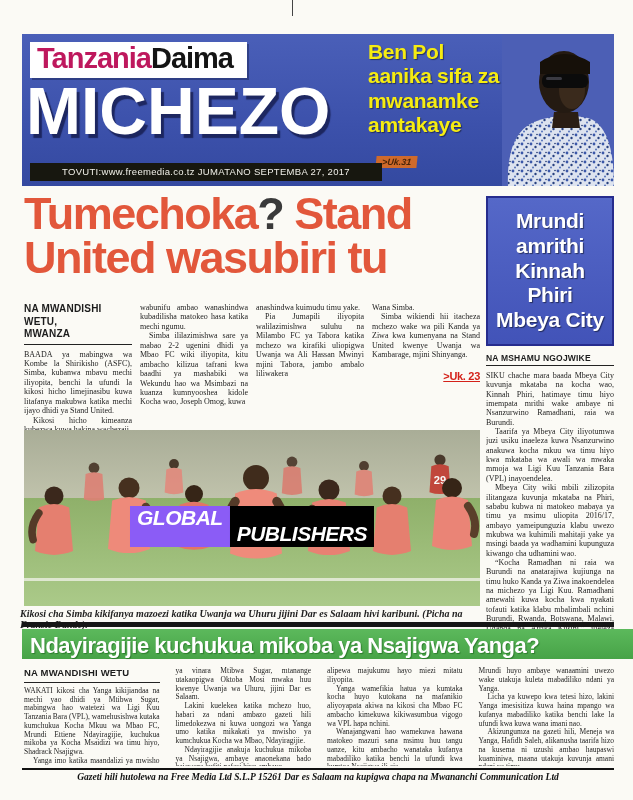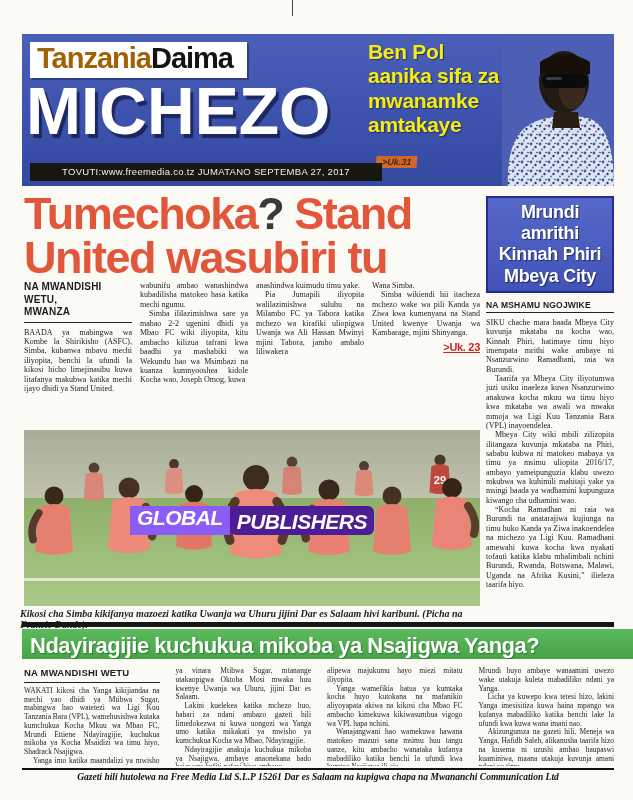--- a/index.html
+++ b/index.html
@@ -15,67 +15,67 @@
   .scan-dashes { position:absolute; top:42px; left:205px; width:150px; height:4px;
     background:repeating-linear-gradient(90deg,#222 0 6px,transparent 6px 28px); opacity:.75; }
   .scan-vline { position:absolute; top:0; left:292px; width:1px; height:16px; background:#444; }
 
   
   .masthead { position:absolute; top:34px; left:22px; width:592px; height:152px;
     background:linear-gradient(180deg,#4a5fb8 0%,#3c51ab 60%,#3449a0 100%); overflow:hidden; }
   .benpol { position:absolute; top:0; right:0; width:112px; height:152px; }
   .brand-box { position:absolute; top:8px; left:8px; background:#fff; padding:1px 14px 3px 7px;
     font-size:29px; font-weight:bold; letter-spacing:-1px; line-height:1.1; box-shadow:2px 2px 0 rgba(10,15,50,.35); }
-  .brand-first { color:#a16207; }
+  .brand-first { color:#be185d; }
   .brand-second { color:#141414; }
   .masthead-title { position:absolute; top:44px; left:4px; font-size:66px; font-weight:900;
     color:#fff; letter-spacing:0px; line-height:1;
     text-shadow:3px 4px 1px rgba(12,16,55,.65); }
   .teaser { position:absolute; top:6px; left:346px; width:162px; color:#f6ec11;
     font-size:21px; font-weight:bold; line-height:1.16; letter-spacing:-.3px;
     text-shadow:1px 1px 1px rgba(0,0,0,.45); }
   .teaser-ref { position:absolute; top:122px; left:354px; background:#cf6a2b; color:#4a2408;
     font-size:9px; font-weight:bold; font-style:italic; padding:1px 6px; transform:skewX(-6deg); }
   .infobar { position:absolute; left:8px; bottom:5px; width:352px; height:18px;
     background:#17170f; color:#f0efe8; font-size:9.5px; line-height:18px;
     text-align:center; letter-spacing:.3px; }
 
   
   .lead-headline { position:absolute; top:192px; left:24px; width:470px;
     font-size:45px; font-weight:900; line-height:.97; letter-spacing:-1.5px; color:#e2573b; }
   .lead-headline .qmark { color:#3a3a3a; }
 
   
-  .lead-body { position:absolute; top:281px; left:24px; width:456px; }
+  .lead-body { position:absolute; top:303px; left:24px; width:456px; }
   .cols { display:flex; gap:8px; }
   .col { flex:1; min-width:0; }
   .byline { font-size:10px; font-weight:bold; line-height:1.25; letter-spacing:.2px;
     border-bottom:1.5px solid #222; padding-bottom:3px; margin-bottom:5px; }
   .serif-p { font-family:"Liberation Serif","DejaVu Serif",serif; font-size:8px;
     line-height:1.18; margin:0; text-align:justify; color:#1d1d1d; }
   .serif-p + .serif-p { text-indent:9px; }
   .page-ref { color:#d42119; font-weight:900; font-size:11px; text-align:right;
-    margin-top:3px; letter-spacing:-.3px;text-decoration:underline; }
+    margin-top:10px; letter-spacing:-.3px;text-decoration:underline; }
 
   
   .team-photo { position:absolute; top:430px; left:24px; width:456px; height:176px; overflow:hidden; }
   .watermark { position:absolute; top:76px; left:50%; transform:translateX(-50%);
     display:flex; font-size:21px; font-weight:bold; font-style:italic; color:#fff;
     letter-spacing:-.5px; white-space:nowrap; }
   .wm-global { background:#8b5cf6; padding:0 7px 1px; }
-  .wm-pub { background:#4c1d95; padding:4px 7px 1px;border-radius:6px; }
+  .wm-pub { background:#000000; padding:16px 7px 1px; }
   .caption { position:absolute; top:608px; left:20px; width:458px;
     font-family:"Liberation Serif","DejaVu Serif",serif; font-size:10px;
     font-weight:bold; font-style:italic; color:#222; }
 
   
   .sidebar { position:absolute; top:196px; left:486px; width:128px; height:434px; overflow:hidden; }
   .side-box { background:linear-gradient(180deg,#5568c8,#4253b8); border:2px solid #262c8d;
-    color:#fff; font-weight:bold; font-size:18px; line-height:1.18; text-align:center;
-    padding:4px 2px; letter-spacing:-.3px; text-shadow:1px 1px 1px rgba(0,0,0,.5); }
+    color:#fff; font-weight:bold; font-size:21px; line-height:1.18; text-align:center;
+    padding:11px 2px; letter-spacing:-.3px; text-shadow:1px 1px 1px rgba(0,0,0,.5); }
   .side-byline { font-size:8.5px; font-weight:bold; border-bottom:1px solid #222;
     padding:7px 0 2px; margin-bottom:5px; letter-spacing:.2px; }
   .sidebar .serif-p { font-size:8px; line-height:1.17; }
 
   
   .black-rule { position:absolute; top:622px; left:22px; width:592px; height:5px; background:#161616; }
   .green-banner { position:absolute; top:629px; left:22px; width:620px; box-sizing:border-box;
     background:linear-gradient(180deg,#5cb95c,#47a347); color:#fff; font-size:22px; font-weight:900;
     padding:4px 8px 0; letter-spacing:-.5px; text-shadow:1px 1px 1px rgba(0,60,0,.4); }
   .bottom-story { position:absolute; top:667px; left:24px; width:590px; height:99px; overflow:hidden; }
@@ -130,20 +130,21 @@
     <div><span>Tumechoka</span><span class="qmark">?</span><span> Stand</span></div>
     <div>United wasubiri tu</div>
   </div>
 
   <div class="lead-body">
     <div class="cols">
       <div class="col">
         <div class="byline prelines">NA MWANDISHI WETU,
 MWANZA</div>
         <p class="serif-p">BAADA ya mabingwa wa Kombe la Shirikisho (ASFC), Simba, kubanwa mbavu mechi iliyopita, benchi la ufundi la kikosi hicho limejinasibu kuwa litafanya makubwa katika mechi ijayo dhidi ya Stand United.</p>
+        <p class="serif-p">Kikosi hicho kimeanza kubezwa kuwa hakina wachezaji</p>
       </div>
       <div class="col">
         <p class="serif-p">wabunifu ambao wanashindwa kubadilisha matokeo hasa katika mechi ngumu.</p>
         <p class="serif-p">Simba ililazimishwa sare ya mabao 2-2 ugenini dhidi ya Mbao FC wiki iliyopita, kitu ambacho kilizua tafrani kwa baadhi ya mashabiki wa Wekundu hao wa Msimbazi na kuanza kumnyooshea kidole Kocha wao, Joseph Omog, kuwa</p>
       </div>
       <div class="col">
         <p class="serif-p">anashindwa kuimudu timu yake.</p>
         <p class="serif-p">Pia Jumapili iliyopita walilazimishwa suluhu na Milambo FC ya Tabora katika mchezo wa kirafiki uliopigwa Uwanja wa Ali Hassan Mwinyi mjini Tabora, jambo ambalo liliwakera</p>
       </div>
       <div class="col">

